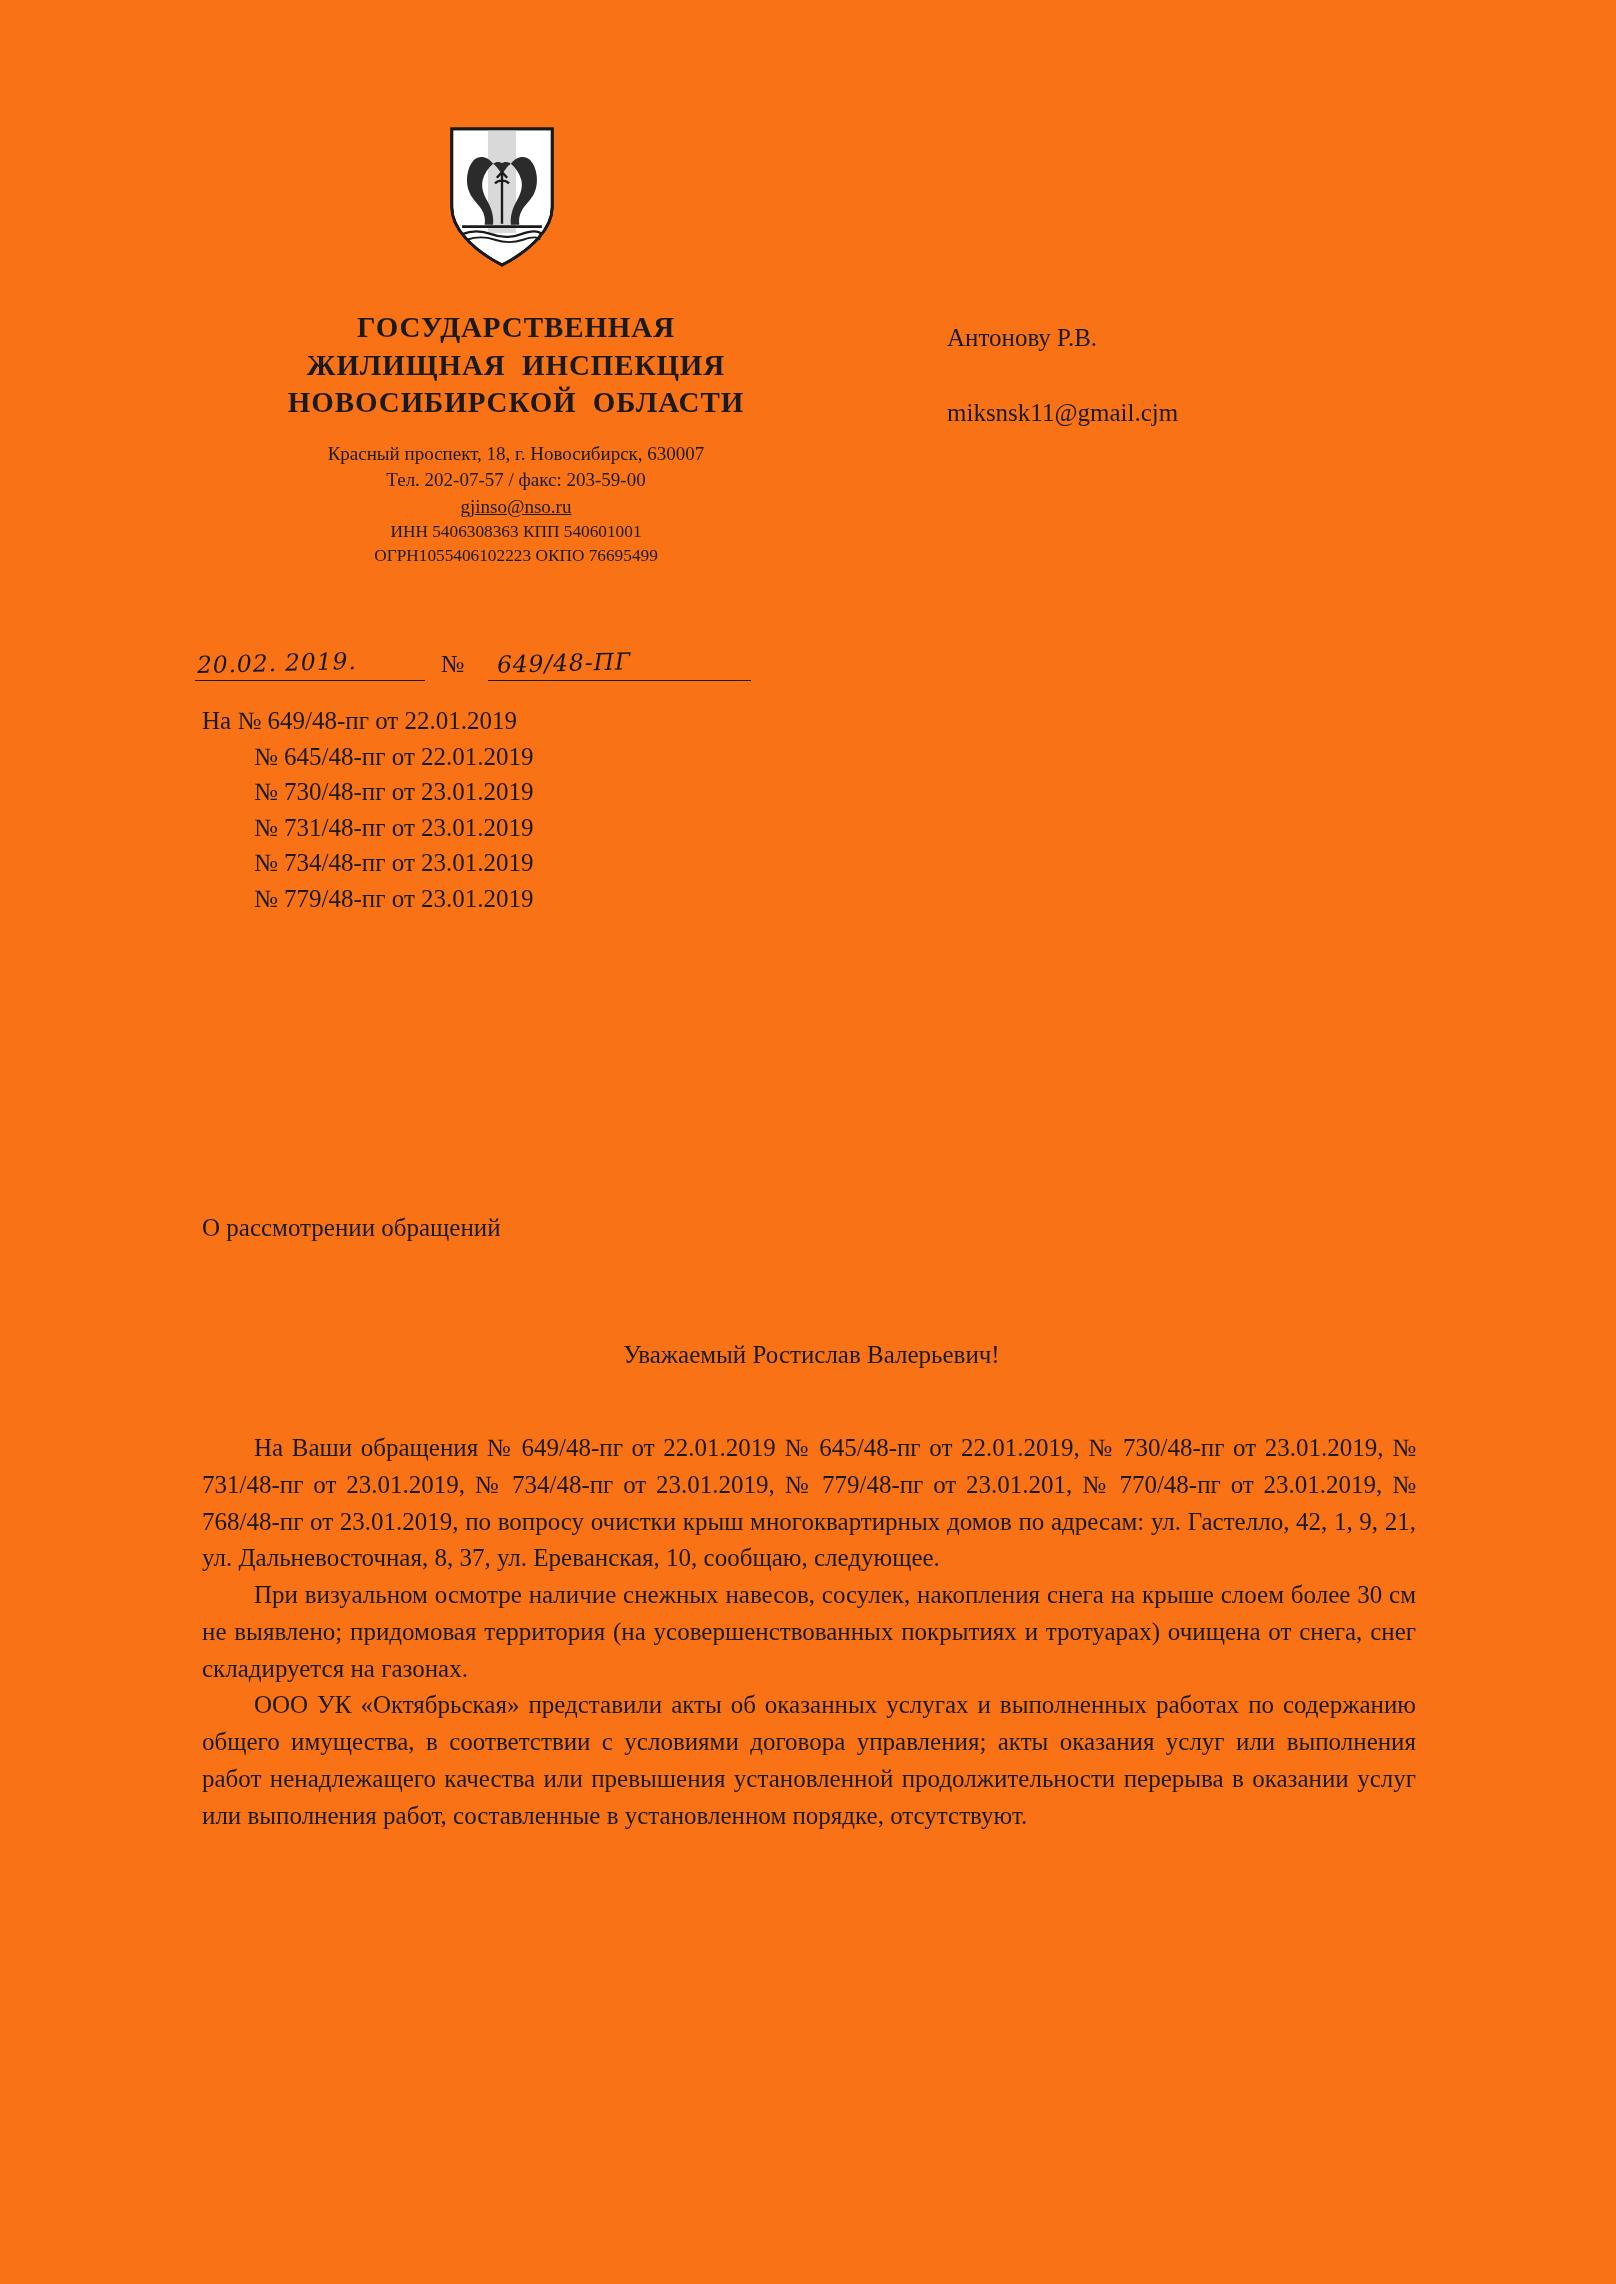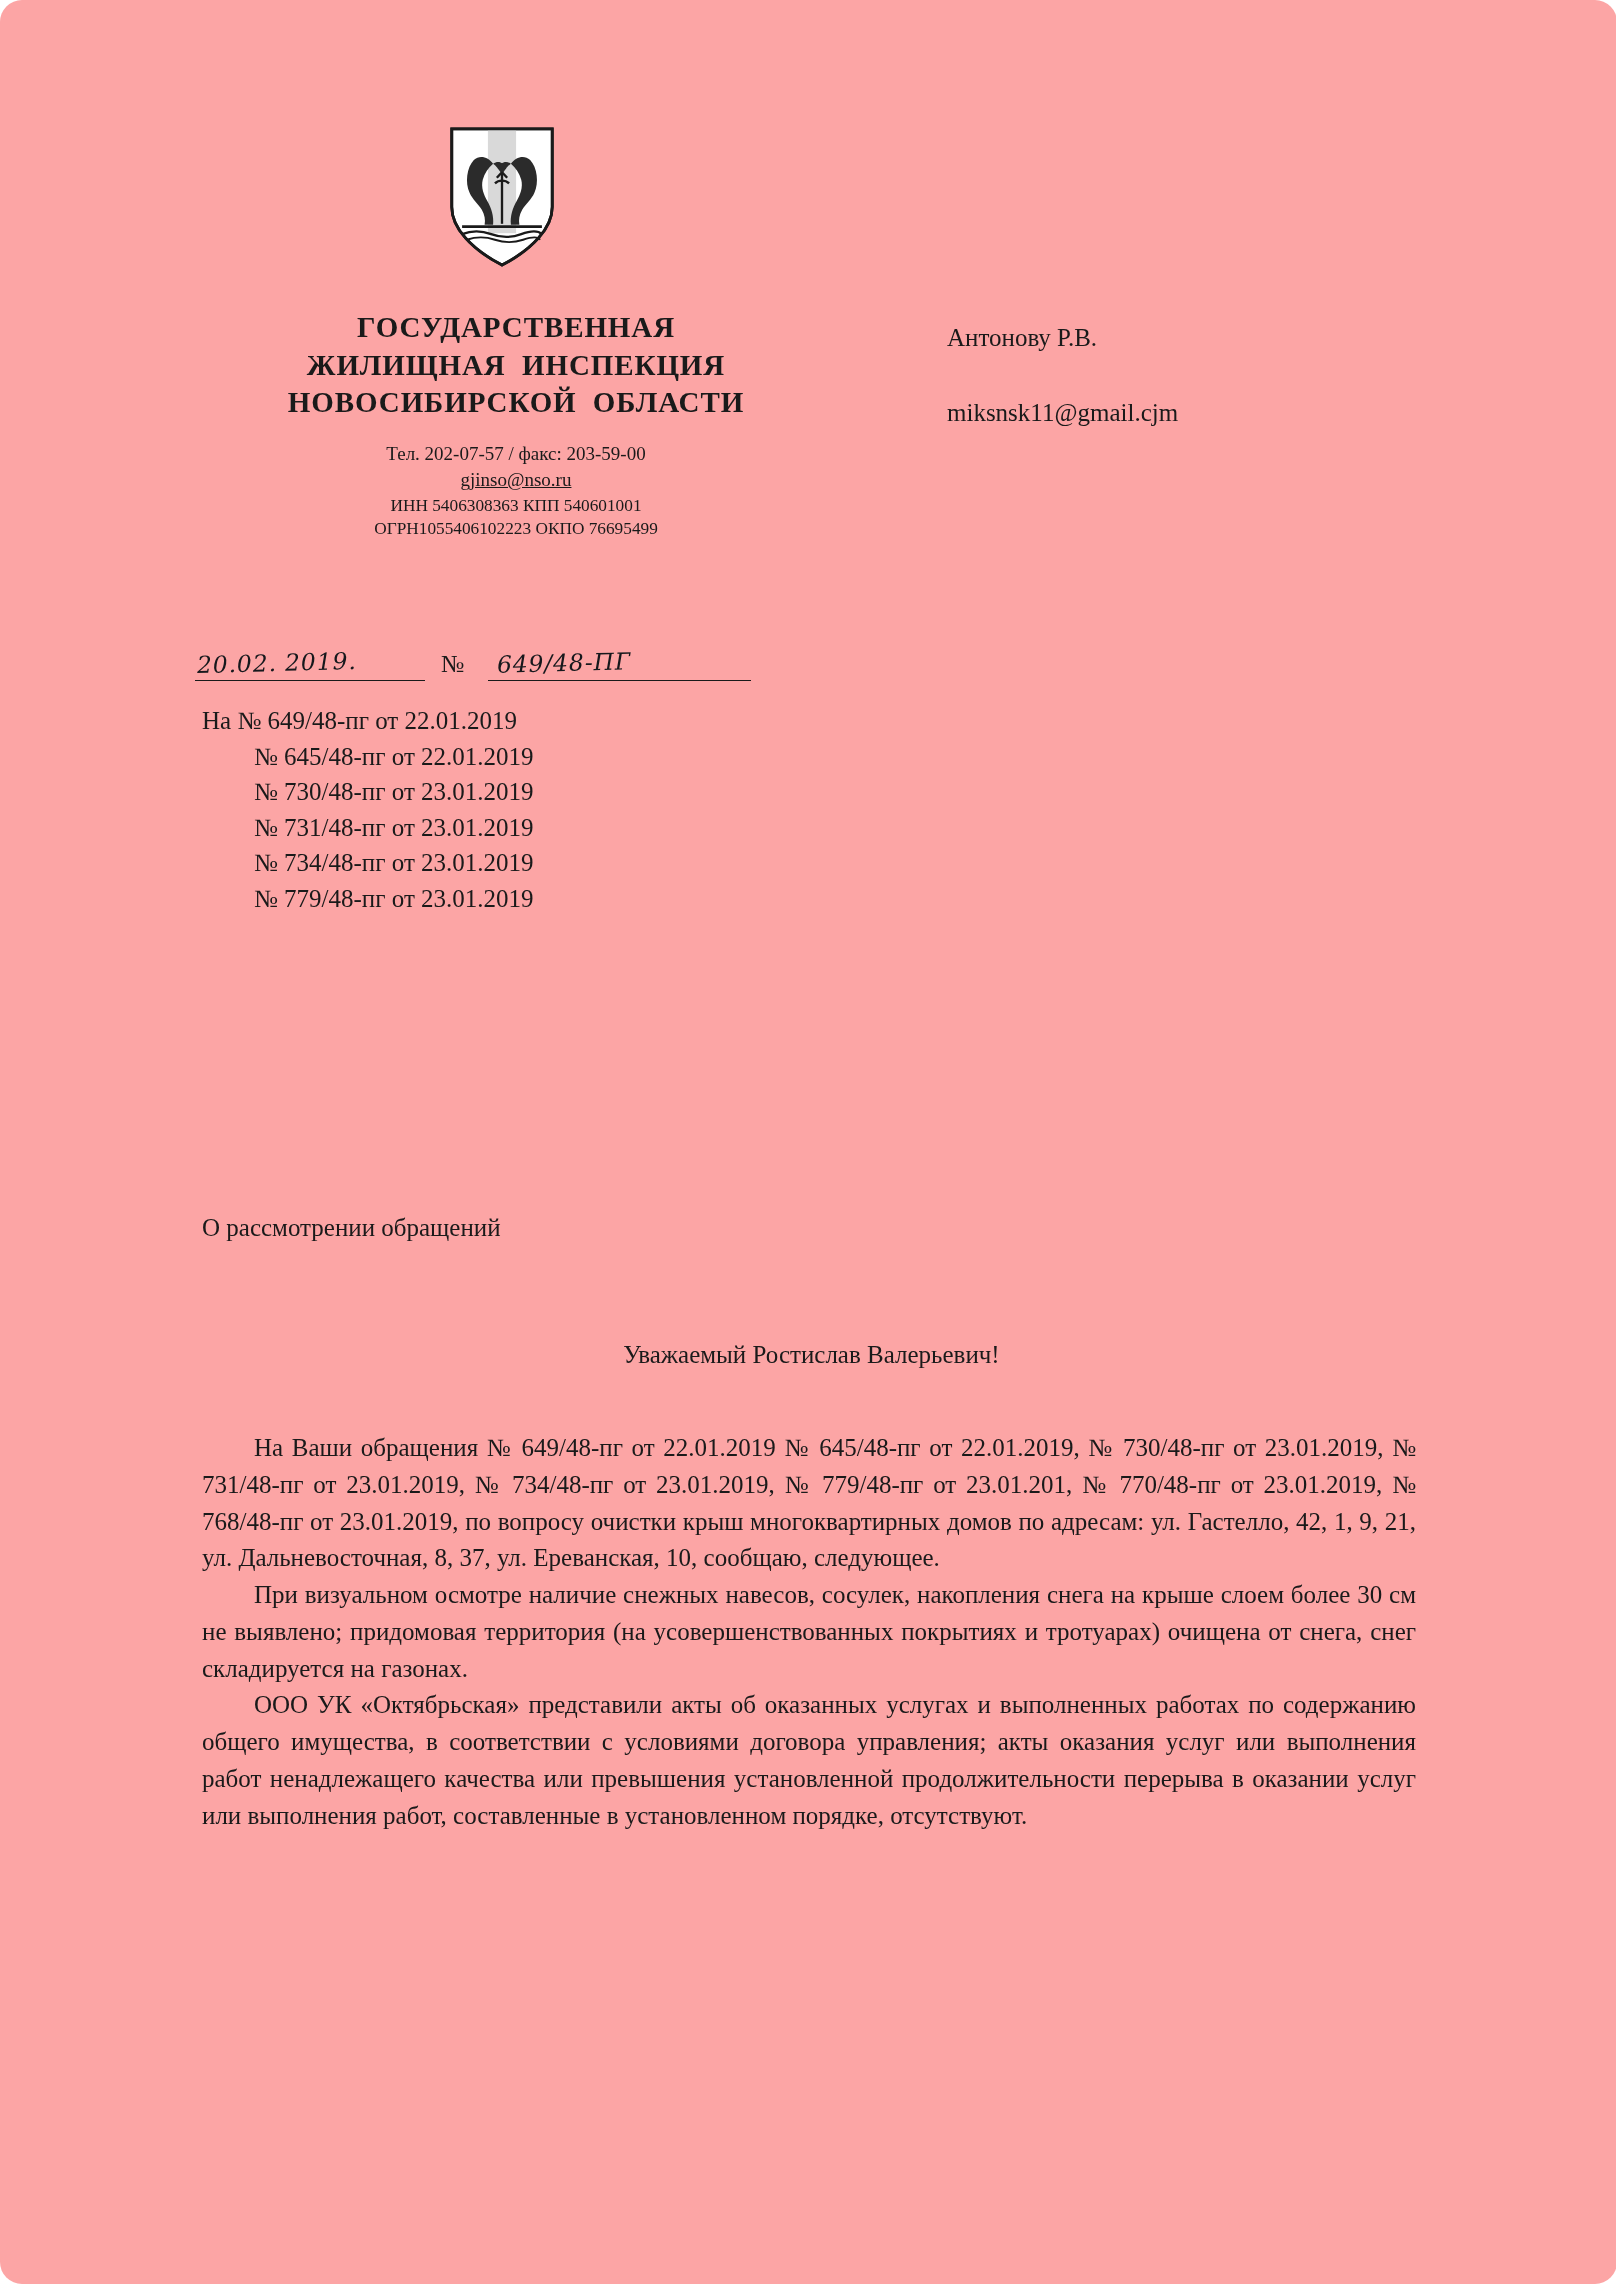--- a/index.html
+++ b/index.html
@@ -8,23 +8,22 @@
     background: #ffffff;
   }
   body {
     font-family: "Liberation Serif", serif;
     color: #1a1a1a;
   }
   .page {
     position: relative;
     width: 1617px;
     height: 2284px;
-    background: #fca5a5;
+    background: #f97316;
     overflow: hidden;
-    border-radius: 22px;
   }
   
   .emblem {
     position: absolute;
     left: 448px;
     top: 127px;
     width: 108px;
     height: 141px;
   }
   .emblem svg { display: block; }
@@ -201,20 +200,21 @@
     </svg>
   </div>
 
   <div class="letterhead">
     <div class="org-title">
       <span>ГОСУДАРСТВЕННАЯ</span>
       <span>ЖИЛИЩНАЯ  ИНСПЕКЦИЯ</span>
       <span>НОВОСИБИРСКОЙ  ОБЛАСТИ</span>
     </div>
     <div class="org-contacts">
+      <div>Красный проспект, 18, г. Новосибирск, 630007</div>
       <div>Тел. 202-07-57 / факс: 203-59-00</div>
       <div class="org-email">gjinso@nso.ru</div>
       <div class="org-codes">ИНН 5406308363  КПП 540601001</div>
       <div class="org-codes">ОГРН1055406102223 ОКПО 76695499</div>
     </div>
   </div>
 
   <div class="hand-row">
     <div class="hand-date">20.02. 2019.</div>
     <div class="hand-date-line"></div>

